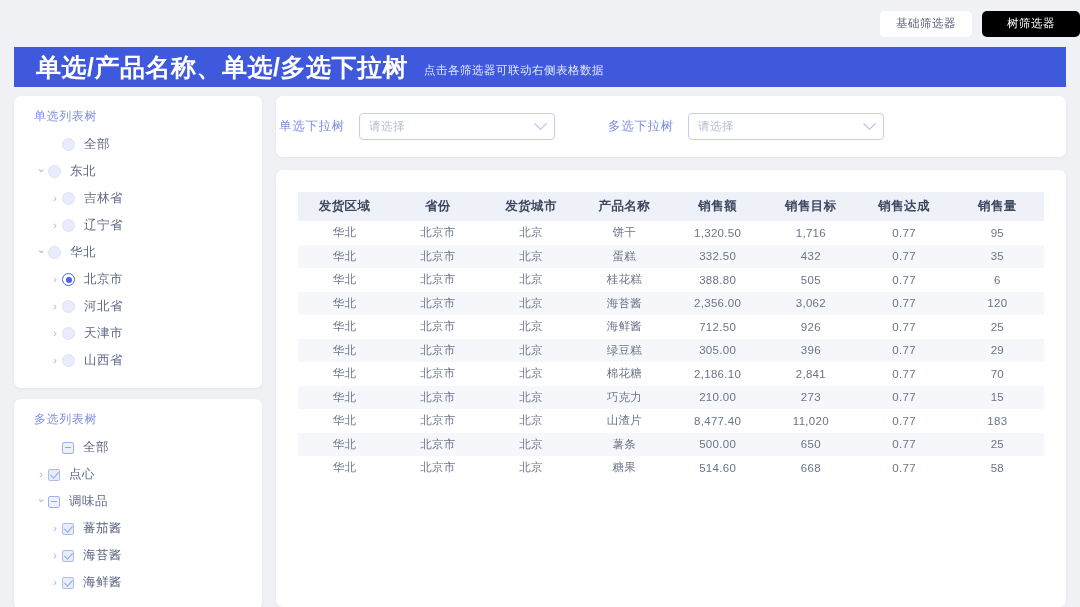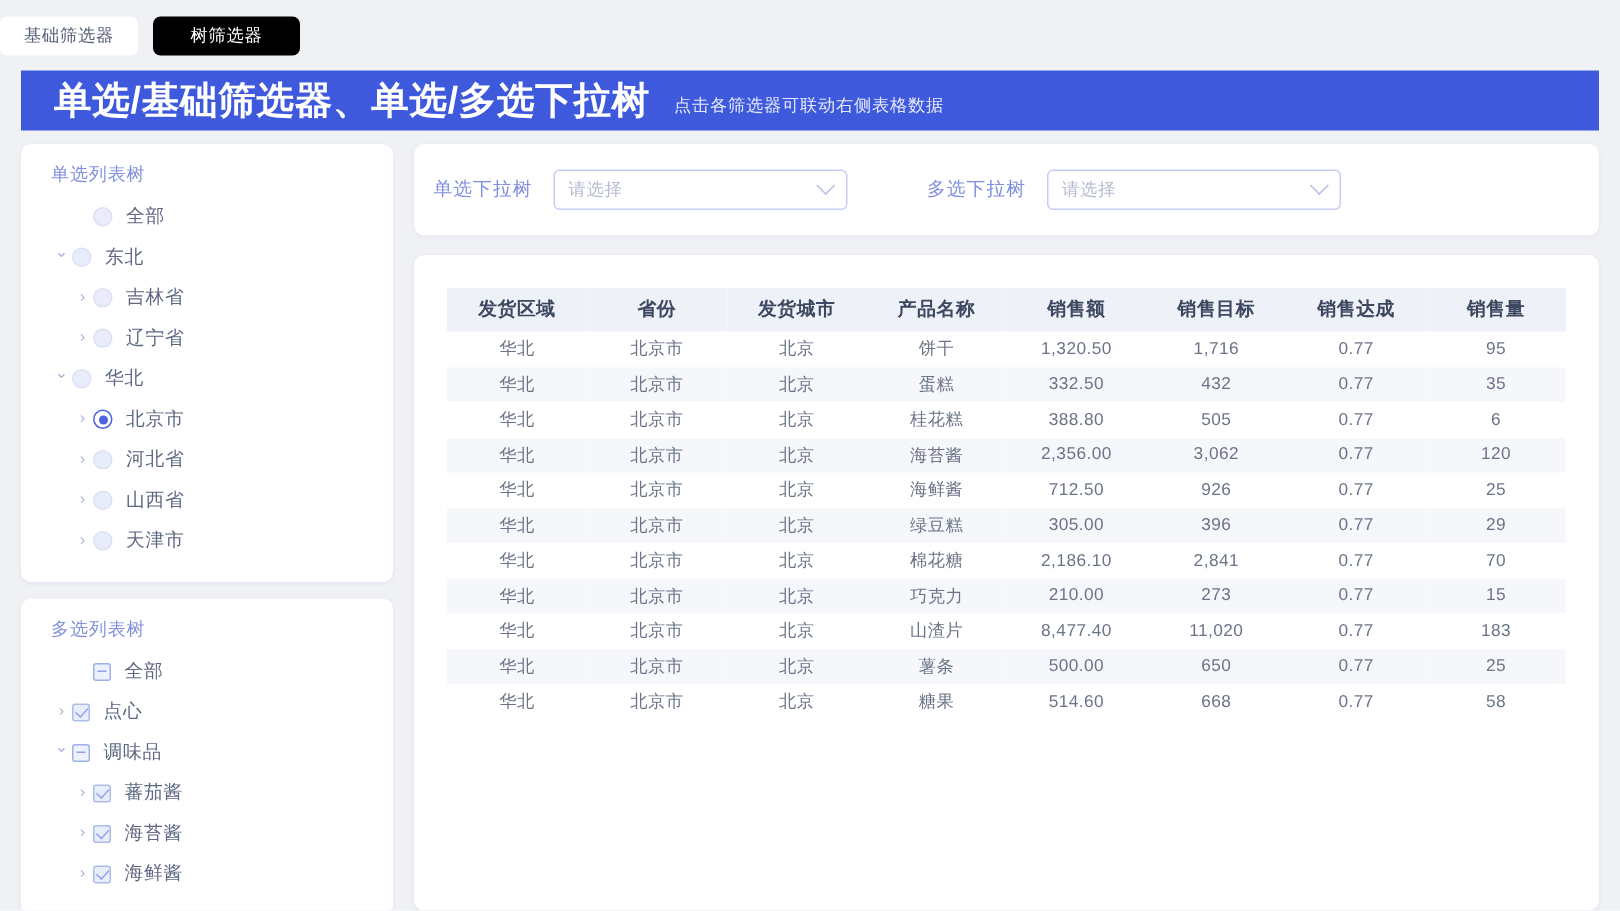--- a/index.html
+++ b/index.html
@@ -7,21 +7,21 @@
     width: 1080px; height: 607px;
     background: #eff1f5;
     font-family: "Liberation Sans", "DejaVu Sans", sans-serif;
     overflow: hidden;
   }
   .page { position: relative; width: 1080px; height: 607px; }
 
   
   .tabbar {
     height: 47px;
-    display: flex; align-items: center; justify-content: flex-start;
+    display: flex; align-items: center; justify-content: flex-end;
     gap: 10px;
   }
   .tab {
     min-width: 92px; height: 26px;
     display: flex; align-items: center; justify-content: center;
     font-size: 11.5px; border-radius: 5px;
     letter-spacing: .5px; cursor: pointer; user-select: none;
   }
   .tab.inactive { background: #ffffff; color: #56607a; }
   .tab.active { background: #000000; color: #ffffff; min-width: 98px; }
@@ -104,21 +104,21 @@
     content: ""; position: absolute; left: 2px; top: 4.2px;
     width: 6px; height: 1.6px; background: #8fa4e6;
   }
 
   .tree-label { font-size: 12.5px; color: #5d6882; letter-spacing: .5px; }
 
   
   .filterbar {
     height: 61px;
     display: flex; align-items: center;
-    padding-left: 13px;
+    padding-left: 3px;
   }
   .filter-group { display: flex; align-items: center; }
   .filter-label {
     font-size: 12.5px; color: #7f8ede; letter-spacing: .7px;
     margin-right: 14px;
   }
   .select {
     width: 196px; height: 27px;
     border: 1px solid #c5cdf2; border-radius: 4px;
     background: #fff;
@@ -151,21 +151,21 @@
 <body>
 
 <div class="page">
 
   <div class="tabbar">
     <div class="tab inactive">基础筛选器</div>
     <div class="tab active">树筛选器</div>
   </div>
 
   <div class="header">
-    <div class="header-title">单选/基础筛选器、单选/多选下拉树</div>
+    <div class="header-title">单选/产品名称、单选/多选下拉树</div>
     <div class="header-sub">点击各筛选器可联动右侧表格数据</div>
   </div>
 
   <div class="body">
 
     <div class="sidebar">
       <div class="card">
         <div class="card-title">单选列表树</div>
         <div class="tree">
             <div class="tree-row" style="padding-left: 34px;">
@@ -199,26 +199,26 @@
               <span class="tree-label">北京市</span>
             </div>
             <div class="tree-row" style="padding-left: 34px;">
               <span class="arrow right"></span>
               <span class="radio"></span>
               <span class="tree-label">河北省</span>
             </div>
             <div class="tree-row" style="padding-left: 34px;">
               <span class="arrow right"></span>
               <span class="radio"></span>
+              <span class="tree-label">天津市</span>
+            </div>
+            <div class="tree-row" style="padding-left: 34px;">
+              <span class="arrow right"></span>
+              <span class="radio"></span>
               <span class="tree-label">山西省</span>
-            </div>
-            <div class="tree-row" style="padding-left: 34px;">
-              <span class="arrow right"></span>
-              <span class="radio"></span>
-              <span class="tree-label">天津市</span>
             </div>
           </div>
       </div>
       <div class="card">
         <div class="card-title">多选列表树</div>
         <div class="tree">
             <div class="tree-row" style="padding-left: 34px;">
               <span class="arrow blank"></span>
               <span class="check indeterminate"></span>
               <span class="tree-label">全部</span>

